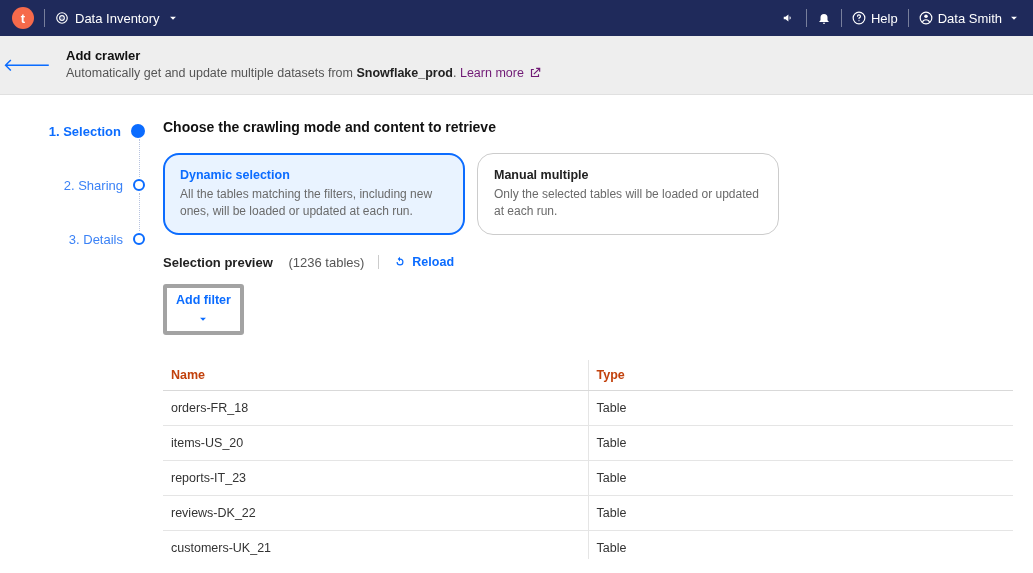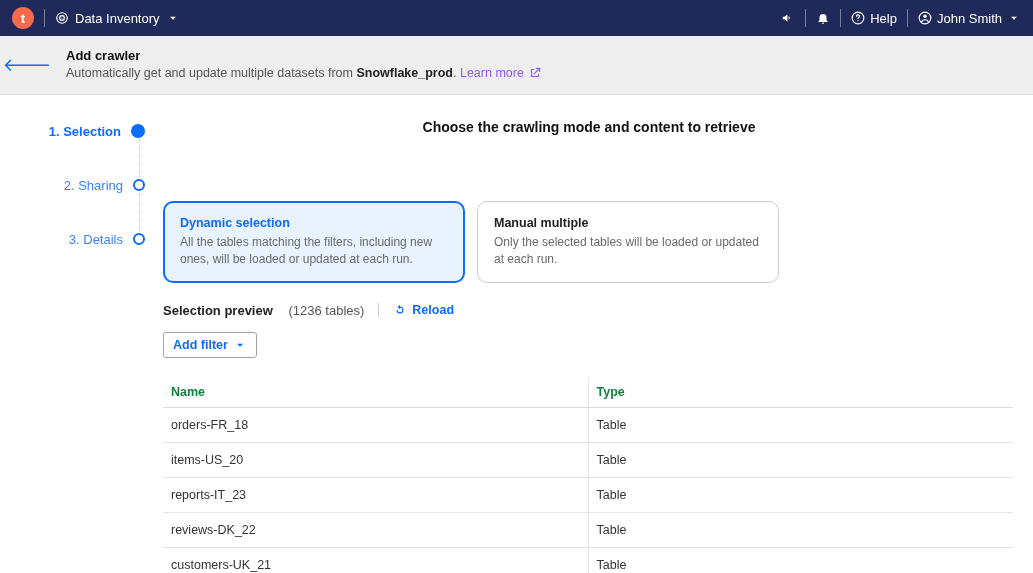--- a/index.html
+++ b/index.html
@@ -11,45 +11,45 @@
 .spacer { flex: 1; }
 .topbar .right { display: flex; align-items: center; justify-content: center; }
 .topbar .right .item { display: flex; align-items: center; gap: 5px; cursor: pointer; font-size: 13px; }
 .header-strip { display: flex; align-items: stretch; background: #eeeeee; border-bottom: 1px solid #e0e0e0; }
 .back-col { width: 54px; display: flex; align-items: center; justify-content: center; }
 .back-arrow { color: #0b6cff; font-size: 18px; cursor: pointer; }
 .header-content { padding: 12px 0 14px 12px; }
 .header-title { font-weight: 700; font-size: 13px; margin-bottom: 3px; color: #111; }
 .header-sub { font-size: 12.5px; color: #555; }
 .header-sub b { color: #222; }
-.learn-more { color: #8b5cf6; cursor: pointer; display: inline-flex; align-items: flex-start; gap: 4px; }
+.learn-more { color: #701a75; cursor: pointer; display: inline-flex; align-items: flex-start; gap: 4px; }
 .body { display: flex; padding-top: 24px; }
 .steps { width: 163px; padding-right: 18px; }
 .step { display: flex; align-items: center; justify-content: flex-end; gap: 10px; height: 24px; margin-bottom: 30px; font-size: 13px; color: #3b82f6; position: relative; }
 .step.active { color: #0b6cff; font-weight: 600; }
 .step-dot { width: 12px; height: 12px; border-radius: 6px; border: 2px solid #0b6cff; background: #fff; position: relative; z-index: 2; }
 .step.active .step-dot { background: #0b6cff; width: 14px; height: 14px; border-radius: 7px; }
 .step-line { position: absolute; right: 5px; top: 20px; width: 1px; height: 38px; border-right: 1px dotted #b8c4e0; z-index: 1; }
 .main { flex: 1; padding: 0 18px 0 0; }
-.section-title { font-weight: 700; font-size: 14px; margin-bottom: 18px; color: #111; text-align: center; }
+.section-title { font-weight: 700; font-size: 14px; margin-bottom: 18px; color: #111; }
 .cards { display: flex; gap: 12px; margin-bottom: 20px; }
-.card { width: 302px; border: 1px solid #ccc; border-radius: 10px; padding: 14px 16px; background: #fff; cursor: pointer; margin-top: 48px; }
+.card { width: 302px; border: 1px solid #ccc; border-radius: 16px; padding: 14px 16px; background: #fff; cursor: pointer; }
 .card.selected { border: 2px solid #0b6cff; background: #e9f3ff; padding: 13px 15px; }
 .card-title { font-weight: 700; font-size: 12.5px; color: #222; margin-bottom: 4px; }
 .card.selected .card-title { color: #0b6cff; }
 .card-desc { font-size: 12px; color: #6a6a6a; line-height: 1.4; }
 .preview-row { display: flex; align-items: center; gap: 14px; font-size: 13px; margin-bottom: 14px; }
 .preview-label { font-weight: 700; }
 .preview-count { color: #555; }
 .vdiv2 { width: 1px; height: 14px; background: #ccc; }
 .reload { color: #0b6cff; cursor: pointer; display: inline-flex; align-items: center; gap: 5px; font-weight: 600; font-size: 12.5px; }
-.add-filter { display: inline-flex; align-items: center; gap: 5px; border: 1px solid #a3a3a3; color: #0b6cff; font-weight: 600; font-size: 12.5px; padding: 5px 9px; border-radius: 3px; cursor: pointer; margin-bottom: 18px; }
+.add-filter { display: inline-flex; align-items: center; gap: 5px; border: 4px solid #a3a3a3; color: #0b6cff; font-weight: 600; font-size: 12.5px; padding: 5px 9px; border-radius: 3px; cursor: pointer; margin-bottom: 24px; flex-direction: column; }
 .table-wrap { border-top: 1px solid transparent; height: 200px; overflow-y: hidden; }
 table { width: 850px; border-collapse: collapse; font-size: 12.5px; }
-th { text-align: left; font-weight: 600; color: #15803d; padding: 8px 8px; border-bottom: 1px solid #d9d9d9; }
+th { text-align: left; font-weight: 600; color: #c2410c; padding: 8px 8px; border-bottom: 1px solid #d9d9d9; }
 th.col-name { width: 425px; }
 td { padding: 10px 8px; border-bottom: 1px solid #e5e5e5; color: #333; }
 td.col-type { border-left: 1px solid #e5e5e5; }
 th.col-type { border-left: 1px solid #e5e5e5; }
 .footer { display: flex; align-items: center; gap: 10px; padding-top: 18px; }
 .btn { padding: 7px 16px; border-radius: 3px; font-size: 13px; font-weight: 600; cursor: pointer; }
 .btn-cancel { border: 1px solid #bbb; background: #fff; color: #333; }
 .btn-next { border: none; background: #0b4a9e; color: #fff; }
 .vdiv3 { width: 1px; height: 22px; background: #ddd; }
 svg.icon { width: 14px; height: 14px; fill: currentColor; }
@@ -93,21 +93,21 @@
         </svg>
       <span>Help</span>
     </div>
     <div class="vdiv"></div>
     <div class="item">
       <svg class="icon" viewBox="0 0 24 24">
           <circle cx="12" cy="12" r="10" fill="none" stroke="currentColor" stroke-width="2"></circle>
           <circle cx="12" cy="9" r="3"></circle>
           <path d="M6 19c1-3 4-4 6-4s5 1 6 4" fill="none" stroke="currentColor" stroke-width="2"></path>
         </svg>
-      <span>John Smith</span>
+      <span>Data Smith</span>
       <svg class="icon" viewBox="0 0 24 24">
           <path d="M7 10l5 5 5-5z"></path>
         </svg>
     </div>
   </div>
 </div>
 
 <div class="header-strip">
   <div class="back-col">
     <span class="back-arrow">🡐</span>

